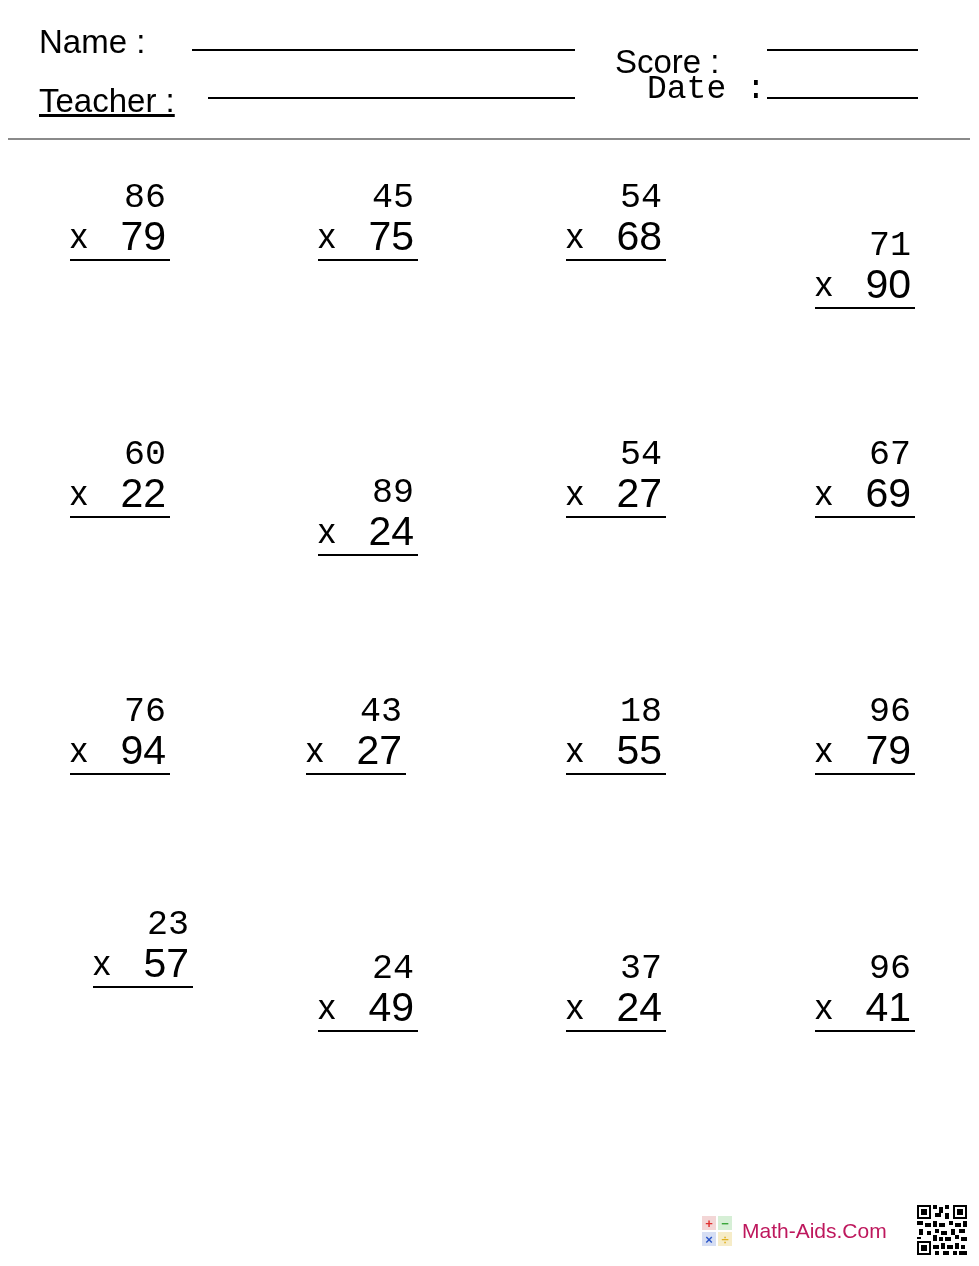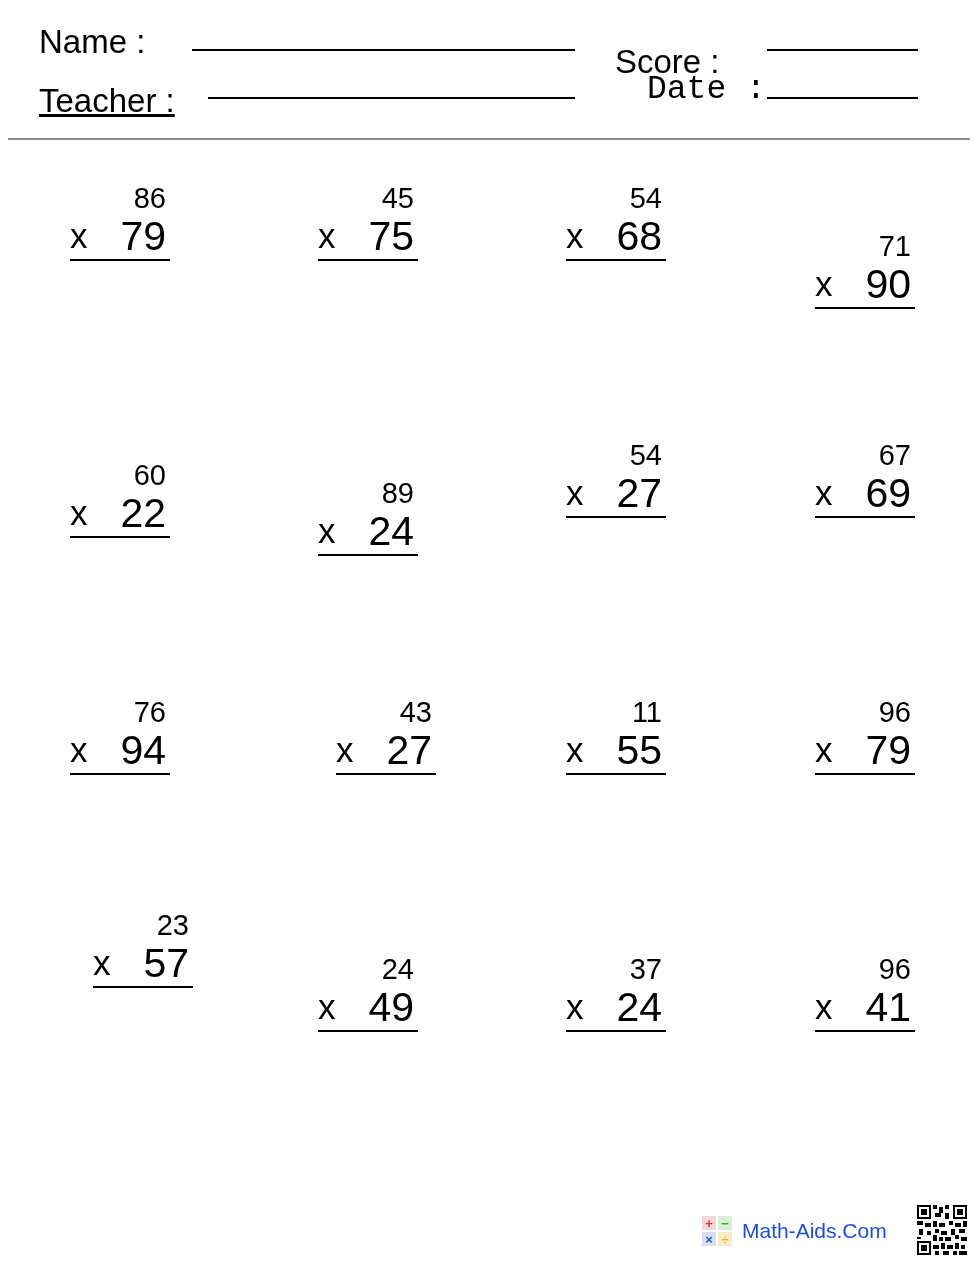--- a/index.html
+++ b/index.html
@@ -5,35 +5,35 @@
   html, body { margin: 0; padding: 0; background: #ffffff; }
   body {
     width: 979px; height: 1266px; position: relative; overflow: hidden;
     font-family: "Liberation Sans", "DejaVu Sans", sans-serif; color: #000;
   }
   .hdr-label { position: absolute; font-size: 33px; line-height: 30px; }
   .hdr-line { position: absolute; height: 0; border-top: 2px solid #000; }
   .hdr-rule { position: absolute; left: 8px; top: 138px; width: 962px; height: 0; border-top: 2px solid #8a8a8a; }
   .problem { position: absolute; width: 102px; height: 90px; }
   .problem .top {
-    position: absolute; right: 6px; top: 0; font-size: 29px; line-height: 38px; text-align: center;
+    position: absolute; right: 6px; top: 0; font-size: 35px; line-height: 38px; text-align: center; font-family: Liberation Mono, monospace;
   }
   .problem .op {
     position: absolute; left: 0; top: 38px; font-size: 35px; line-height: 38px;
   }
   .problem .bottom {
     position: absolute; right: 6px; top: 38px; font-size: 41px; line-height: 38px; text-align: right;
   }
   .problem .line {
     position: absolute; left: 0; top: 80px; width: 100px; height: 0; border-top: 2px solid #000;
   }
   .brand { position: absolute; left: 702px; top: 1216px; display: flex; align-items: center; gap: 10px; }
   .logo { width: 30px; height: 30px; display: grid; grid-template-columns: 1fr 1fr; grid-template-rows: 1fr 1fr; gap: 2px; }
   .logo span { display: flex; align-items: center; justify-content: center; font-weight: bold; font-size: 13px; line-height: 13px; }
-  .brand-text { color: #1d4ed8; font-size: 21px; }
+  .brand-text { color: #be185d; font-size: 21px; }
   .qr { position: absolute; left: 917px; top: 1205px; width: 50px; height: 50px; }
 </style>
 </head>
 <body>
 
 <div class="hdr-label" style="left:39px; top:27px;">Name :</div>
 <div class="hdr-line" style="left:192px; top:49px; width:383px;"></div>
 
 <div class="hdr-label" style="left:39px; top:86px;text-decoration:underline;">Teacher :</div>
 <div class="hdr-line" style="left:208px; top:97px; width:367px;"></div>
@@ -66,21 +66,21 @@
     <span class="bottom">68</span>
     <div class="line"></div>
   </div>
   <div class="problem" style="left:815px; top:179px;margin-top:48px;">
     <span class="top">71</span>
     <span class="op">x</span>
     <span class="bottom">90</span>
     <div class="line"></div>
   </div>
 
-  <div class="problem" style="left:70px; top:456px;">
+  <div class="problem" style="left:70px; top:436px;">
     <span class="top">60</span>
     <span class="op">x</span>
     <span class="bottom">22</span>
     <div class="line"></div>
   </div>
   <div class="problem" style="left:318px; top:436px;margin-top:38px;">
     <span class="top">89</span>
     <span class="op">x</span>
     <span class="bottom">24</span>
     <div class="line"></div>
@@ -97,28 +97,28 @@
     <span class="bottom">69</span>
     <div class="line"></div>
   </div>
 
   <div class="problem" style="left:70px; top:693px;">
     <span class="top">76</span>
     <span class="op">x</span>
     <span class="bottom">94</span>
     <div class="line"></div>
   </div>
-  <div class="problem" style="left:336px; top:693px;">
+  <div class="problem" style="left:306px; top:693px;">
     <span class="top">43</span>
     <span class="op">x</span>
     <span class="bottom">27</span>
     <div class="line"></div>
   </div>
   <div class="problem" style="left:566px; top:693px;">
-    <span class="top">11</span>
+    <span class="top">18</span>
     <span class="op">x</span>
     <span class="bottom">55</span>
     <div class="line"></div>
   </div>
   <div class="problem" style="left:815px; top:693px;">
     <span class="top">96</span>
     <span class="op">x</span>
     <span class="bottom">79</span>
     <div class="line"></div>
   </div>

